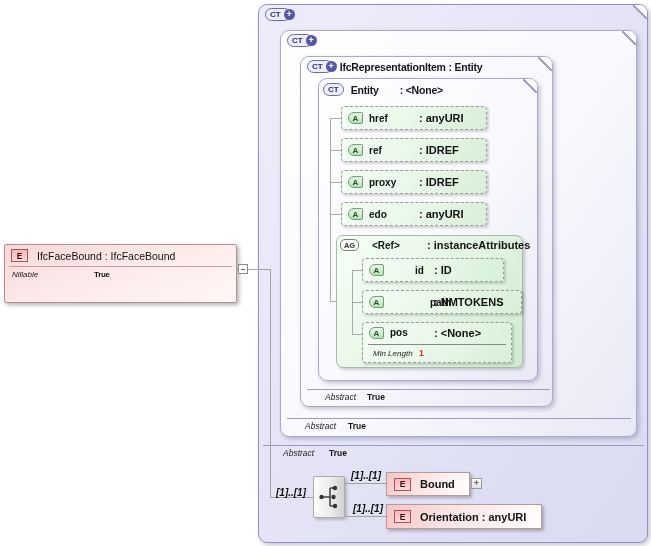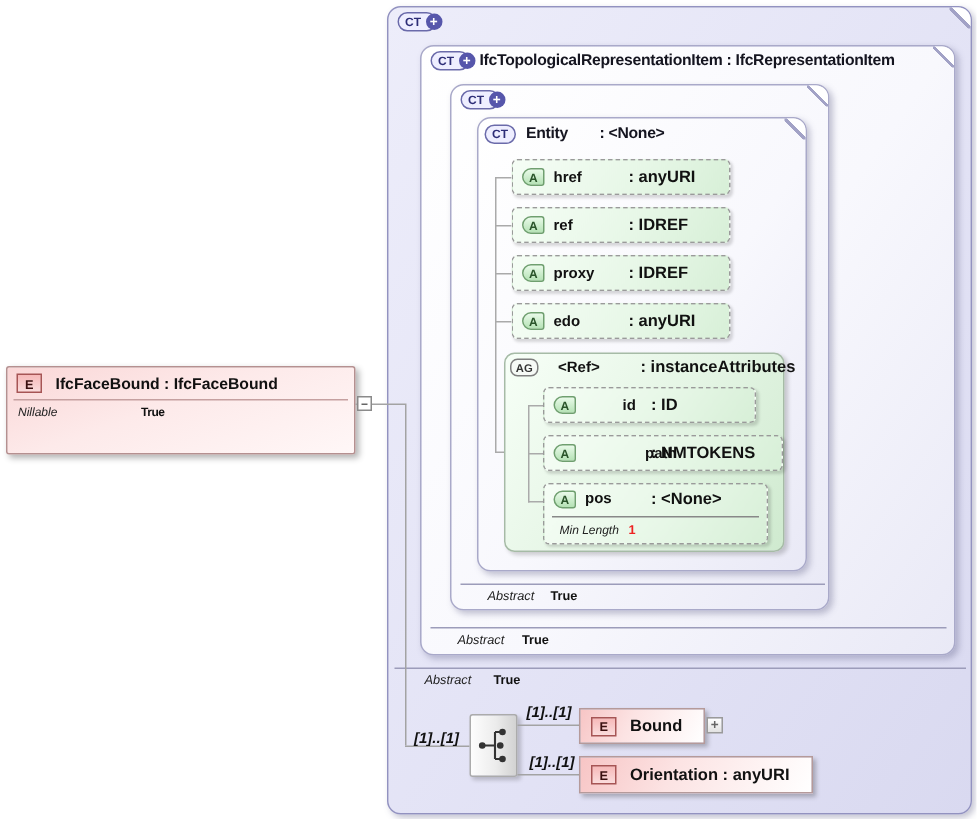--- a/index.html
+++ b/index.html
@@ -8,21 +8,21 @@
 
   
   .ctbox { position:absolute; border:1px solid #9292c0; border-radius:9px;
            box-shadow:2px 2px 4px rgba(90,90,130,0.35); }
   .ctbox.lavender { background:linear-gradient(125deg,#ededfa 0%,#e2e2f5 60%,#d9d9f0 100%); }
   .ctbox.white { background:linear-gradient(125deg,#ffffff 0%,#f8f8fd 55%,#e9e9f6 100%); border-color:#a9a9c9; }
   .fold { position:absolute; top:0; right:0; width:14px; height:14px;
           background:linear-gradient(45deg, rgba(0,0,0,0) 0 45%, #a2a2c6 45% 55%, #ffffff 55% 100%);
           border-top-right-radius:8px; }
 
-  .ct-header { position:absolute; left:6px; top:3px; display:flex; align-items:flex-start; gap:7px; white-space:nowrap; }
+  .ct-header { position:absolute; left:6px; top:3px; display:flex; align-items:center; gap:7px; white-space:nowrap; }
   .ct-title { font-weight:bold; font-size:10.5px; letter-spacing:-0.2px; color:#151520; }
 
   .ct-icon { position:relative; display:inline-flex; align-items:center; height:13px;
              border:1px solid #6a6aaa; border-radius:7px; background:#eef; padding:0 4px;
              font-size:8px; font-weight:bold; color:#2d2d77; }
   .ct-icon.with-plus { padding-right:9px; }
   .plus-circle { position:absolute; right:-5px; top:0px; width:11px; height:11px; border-radius:50%;
                  background:#5656ab; color:#fff; font-size:9px; font-weight:bold;
                  display:flex; align-items:center; justify-content:center; line-height:1; }
 
@@ -60,21 +60,21 @@
             box-shadow:2px 2px 3px rgba(0,0,0,0.25); display:flex; align-items:center; padding-left:7px; white-space:nowrap; }
   .e-icon { width:17px; height:13px; border:1px solid #a65555; background:linear-gradient(#f6b9b9,#fadcdc);
             color:#3a1010; font-size:8.5px; font-weight:bold; display:flex; align-items:center; justify-content:center; flex:none; }
   .el-label { font-weight:bold; font-size:11px; color:#111; margin-left:9px; }
 
   .left-el { position:absolute; left:4px; top:244px; width:233px; height:59px;
              border:1px solid #b59090; border-radius:2px;
              background:linear-gradient(160deg,#fad7d7 0%,#fdeaea 45%,#fff7f7 100%);
              box-shadow:2px 2px 4px rgba(0,0,0,0.3); }
   .left-el .title-row { display:flex; align-items:center; padding:4px 0 0 6px; }
-  .left-el .title { font-weight:bold; font-size:10.5px; color:#111; margin-left:9px; white-space:nowrap; }
+  .left-el .title { font-weight:normal; font-size:10.5px; color:#111; margin-left:9px; white-space:nowrap; }
   .left-divider { margin:4px 4px 2px 4px; border-top:1px solid #c5a0a0; }
   .prop-row { display:flex; padding:1px 0 0 7px; }
   .prop-label { font-style:italic; font-size:8px; color:#222; width:82px; flex:none; }
   .prop-value { font-weight:bold; font-size:8px; letter-spacing:-0.3px; color:#111; white-space:nowrap; }
 
   
   .hline, .vline { position:absolute; background:#a3a3a3; }
   .hline { height:1px; } .vline { width:1px; }
   .tree  { background:#aaaaaa; }
   .card  { position:absolute; font-style:italic; font-weight:bold; font-size:10px; color:#111; white-space:nowrap; }
@@ -109,35 +109,35 @@
     </div>
   </div>
 
   <div class="ctbox white" style="left:280px; top:30px; width:357px; height:407px;">
     <div class="fold"></div>
     <div class="ct-header">
       <span class="ct-icon with-plus">
         <span>CT</span>
         <span class="plus-circle">+</span>
       </span>
-      <span class="ct-title">IfcTopologicalRepresentationItem : IfcRepresentationItem</span>
     </div>
     <div class="abs-row" style="left:6px; top:387px; width:344px;">
       <span class="abs-label" style="left:18px;">Abstract</span>
       <span class="abs-value" style="left:61px;">True</span>
     </div>
   </div>
 
   <div class="ctbox white" style="left:300px; top:56px; width:253px; height:351px;">
     <div class="fold"></div>
     <div class="ct-header">
       <span class="ct-icon with-plus">
         <span>CT</span>
         <span class="plus-circle">+</span>
       </span>
+      <span class="ct-title">IfcRepresentationItem : Entity</span>
     </div>
     <div class="abs-row" style="left:6px; top:332px; width:243px;">
       <span class="abs-label" style="left:18px;">Abstract</span>
       <span class="abs-value" style="left:60px;">True</span>
     </div>
   </div>
 
   <div class="ctbox white" style="left:318px; top:78px; width:220px; height:303px;">
     <div class="fold"></div>
     <div class="ct-header" style="left:4px; top:4px;">

